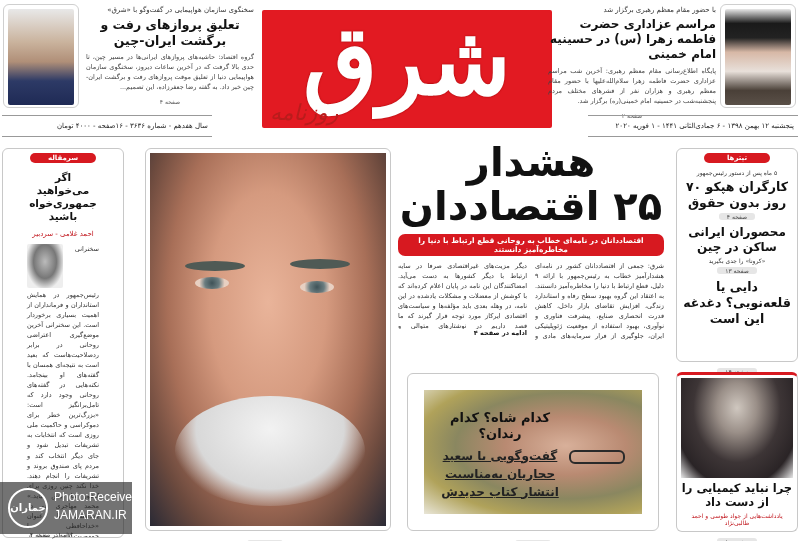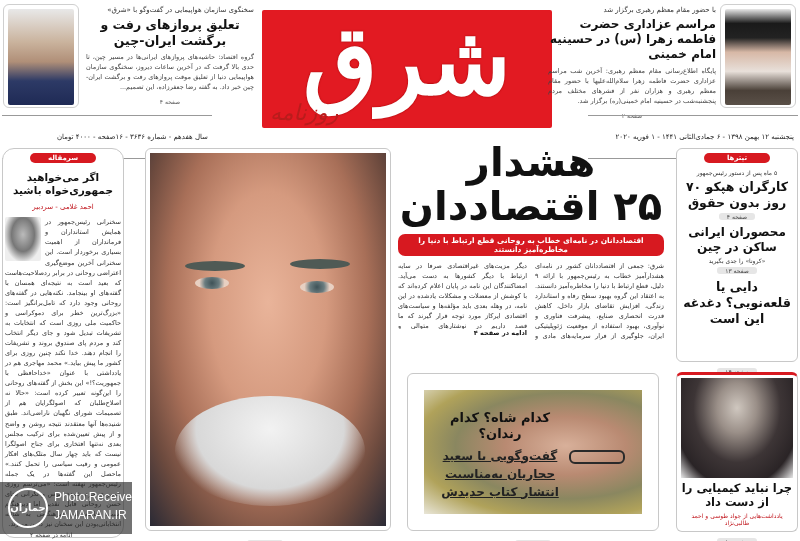--- a/index.html
+++ b/index.html
@@ -13,21 +13,21 @@
   .logo-word { position: absolute; left: 0; top: 2px; width: 290px; text-align: center; font-family: "DejaVu Serif", serif; font-weight: bold; font-size: 96px; color: #fff; line-height: 118px; letter-spacing: -6px; text-shadow: 0 0 2px #900; }
   .logo-sub { position: absolute; left: 8px; bottom: 10px; font-family: "DejaVu Serif", serif; font-size: 22px; color: #b91c1c; font-style: italic; }
 
   .top-box { border: 1px solid #cfcfcf; border-radius: 6px; background: #fff; }
   .photo { background: linear-gradient(180deg,#c8ced9 0%,#8e98a8 55%,#2f3b5a 100%); border-radius: 2px; }
   .kicker { font-size: 7px; color: #333; }
   .hd { font-weight: bold; color: #111; line-height: 1.25; }
   .body { font-size: 6.5px; color: #444; line-height: 1.55; }
   .page-ref { font-size: 6px; color: #555; text-align: center; }
   .page-pill { display: inline-block; background: #e6e6e6; border-radius: 3px; padding: 0 8px; font-size: 6px; color: #444; }
-  .info-line { font-size: 7px; color: #222; border-top: 1px solid #999; border-bottom: 1px solid #999; padding: 17px 4px; }
+  .info-line { font-size: 7px; color: #222; border-top: 1px solid #999; border-bottom: 1px solid #999; padding: 6px 4px; }
 
   .col-box { border: 1px solid #c8c8c8; border-radius: 6px; background: #fff; }
   .tag { background: #d71920; color: #fff; font-size: 7px; text-align: center; border-radius: 8px; padding: 1px 0; font-weight: bold; }
   .red-strip { background: #d71920; color: #fff; font-size: 7.5px; font-weight: bold; text-align: center; border-radius: 7px; padding: 2px 0; }
 
   .big-photo { background: radial-gradient(ellipse at 50% 40%, #e9b49a 0%, #d59a7f 35%, #a86f58 60%, #6c4a3e 80%, #2a2a35 100%); }
   .beard { position: absolute; left: 25px; bottom: 20px; width: 190px; height: 110px; background: radial-gradient(ellipse at 50% 30%, #f2f2f2 0%, #d8d8d8 55%, rgba(200,200,200,0) 75%); border-radius: 50%; }
   .eye { position: absolute; width: 34px; height: 12px; background: radial-gradient(circle, #3f5257 0%, #6b7d80 40%, #e8d0c2 70%); border-radius: 50%; }
   .brow { position: absolute; width: 60px; height: 10px; background: #4f5a55; border-radius: 50%; }
 
@@ -62,21 +62,21 @@
   <div class="photo" style="position:absolute;left:4px;top:4px;width:66px;height:96px;background:linear-gradient(180deg,#e8e8e8 0%,#1a1a1a 15%,#222 30%,#d7b8a6 45%,#e8e0da 65%,#4a4038 85%,#5a5048 100%);"></div>
 </div>
 <div class="abs rtl" style="left:548px;top:6px;width:168px;">
   <div class="kicker" style="text-align:right;">با حضور مقام معظم رهبری برگزار شد</div>
   <div class="hd" style="font-size:12px;text-align:right;margin-top:3px;">مراسم عزاداری حضرت فاطمه زهرا (س) در حسینیه امام خمینی</div>
   <div class="body" style="margin-top:4px;text-align:justify;height:44px;overflow:hidden;">پایگاه اطلاع‌رسانی مقام معظم رهبری: آخرین شب مراسم عزاداری حضرت فاطمه زهرا سلام‌الله‌علیها با حضور مقام معظم رهبری و هزاران نفر از قشرهای مختلف مردم پنجشنبه‌شب در حسینیه امام خمینی(ره) برگزار شد.</div>
   <div class="page-ref" style="margin-top:2px;">صفحه ۲</div>
 </div>
 <div class="abs rtl info-line" style="left:588px;top:115px;width:210px;">پنجشنبه ۱۲ بهمن ۱۳۹۸ - ۶ جمادی‌الثانی ۱۴۴۱ - ۱ فوریه ۲۰۲۰</div>
 
-<div class="abs col-box rtl" style="left:2px;top:148px;width:122px;height:390px;padding:4px 2px;overflow:hidden;border-radius:12px;">
+<div class="abs col-box rtl" style="left:2px;top:148px;width:122px;height:390px;padding:4px 24px;overflow:hidden;">
   <div class="tag" style="width:66px;margin:0 auto;">سرمقاله</div>
   <div class="hd" style="font-size:10.5px;text-align:center;margin-top:8px;">اگر می‌خواهید جمهوری‌خواه باشید</div>
   <div style="font-size:7px;color:#c0141b;text-align:center;margin-top:6px;">احمد غلامی - سردبیر</div>
   <div style="float:left;width:36px;height:44px;margin:6px 4px 2px 0;background:radial-gradient(ellipse at 50% 40%,#bbb 0%,#777 45%,#eee 75%);border-radius:2px;"></div>
   <div class="body" style="margin-top:6px;text-align:justify;color:#333;">سخنرانی رئیس‌جمهور در همایش استانداران و فرمانداران از اهمیت بسیاری برخوردار است. این سخنرانی آخرین موضع‌گیری اعتراضی روحانی در برابر ردصلاحیت‌هاست که بعید است به نتیجه‌ای همسان با گفته‌های او بینجامد. نکته‌هایی در گفته‌های روحانی وجود دارد که تامل‌برانگیز است: «بزرگ‌ترین خطر برای دموکراسی و حاکمیت ملی روزی است که انتخابات به تشریفات تبدیل شود و جای دیگر انتخاب کند و مردم پای صندوق بروند و تشریفات را انجام دهند. خدا نکند چنین روزی برای کشور ما پیش بیاید.» محمد مهاجری هم در یادداشتی با عنوان «خداحافظی با جمهوریت؟!» این بخش از گفته‌های روحانی را این‌گونه تعبیر کرده است: «حالا نه اصلاح‌طلبان که اصولگرایان هم از تصمیمات شورای نگهبان ناراضی‌اند. طبق شنیده‌ها آنها معتقدند نتیجه روشن و واضح و از پیش تعیین‌شده برای ترکیب مجلس بعدی نه‌تنها افتخاری برای جناح اصولگرا نیست که باید چهار سال متلک‌های افکار عمومی و رقیب سیاسی را تحمل کنند.» ماحصل این گفته‌ها در یک جمله رئیس‌جمهور نهفته است: «می‌ترسم روزی جمهوری جرم شود». ترس و نگرانی بجای حسن روحانی قابل تقدیر اما دیرهنگام است. خاصه این دیرهنگامی به شائبه انتخاباتی‌بودن این سخنان نیز دامن می‌زند.</div>
 </div>
 <div class="abs rtl" style="left:30px;top:531px;font-size:6px;color:#333;">ادامه در صفحه ۲</div>
 
 <div class="abs col-box" style="left:145px;top:148px;width:246px;height:383px;padding:4px;">
   <div class="big-photo" style="position:relative;width:100%;height:100%;overflow:hidden;">

